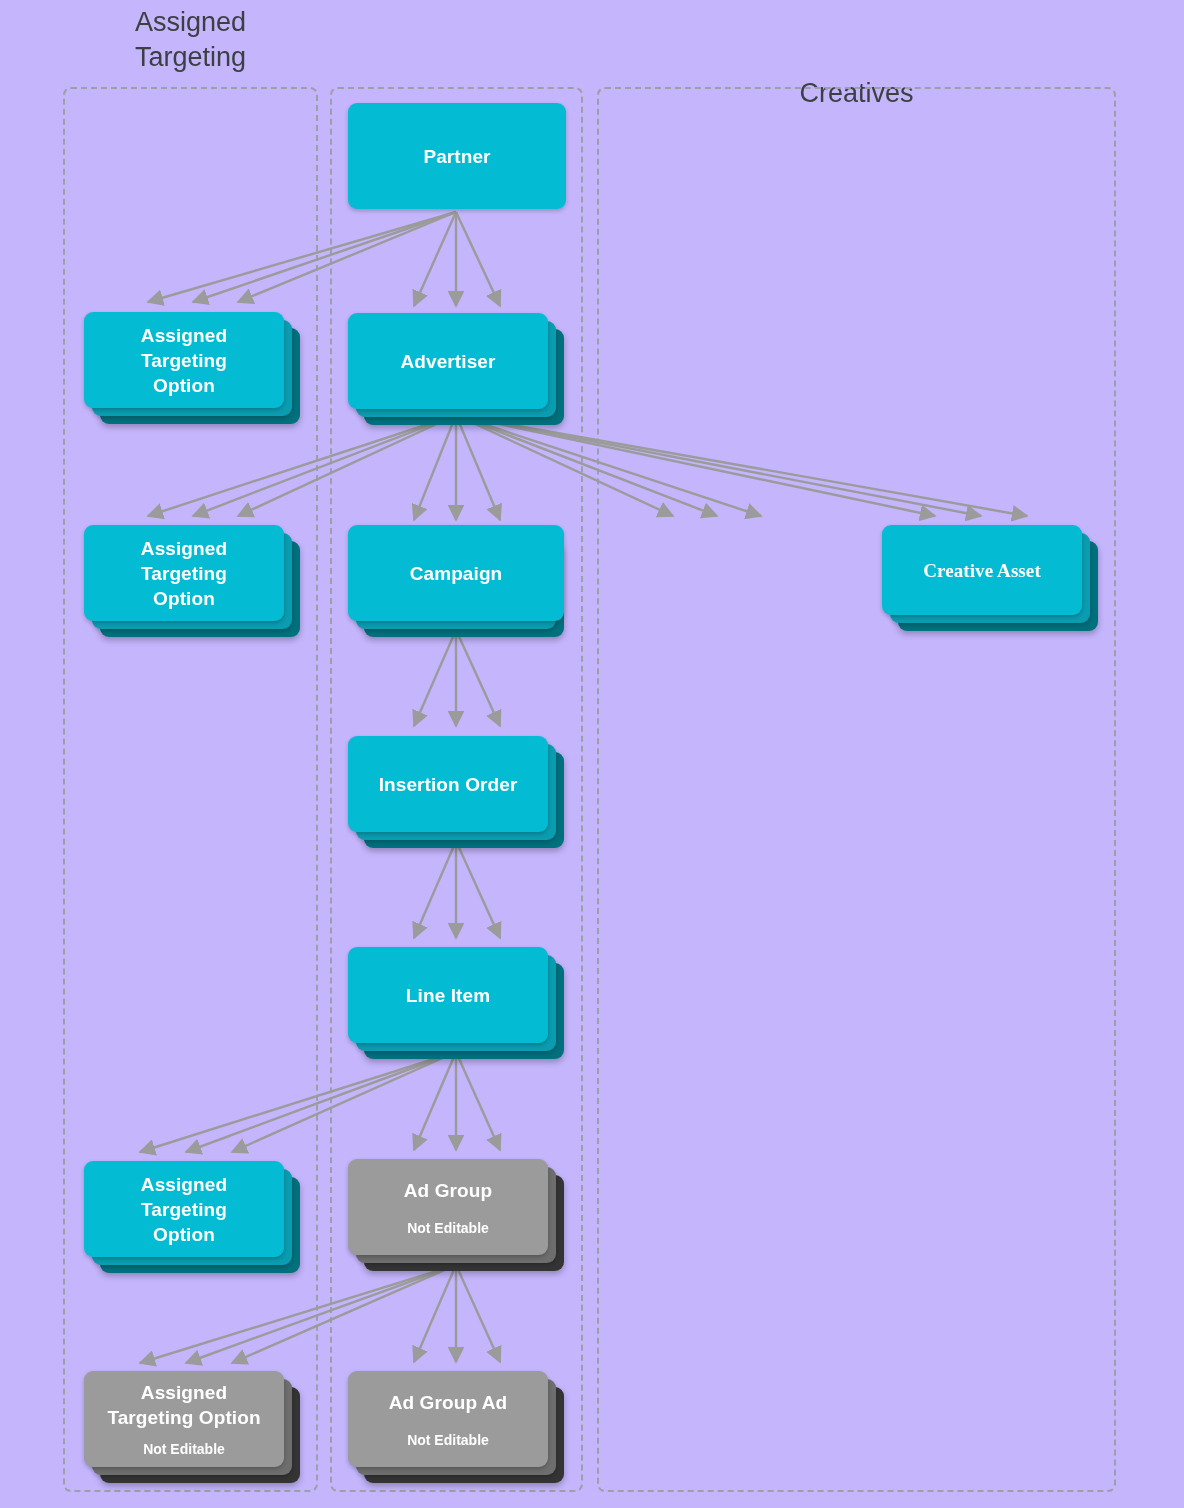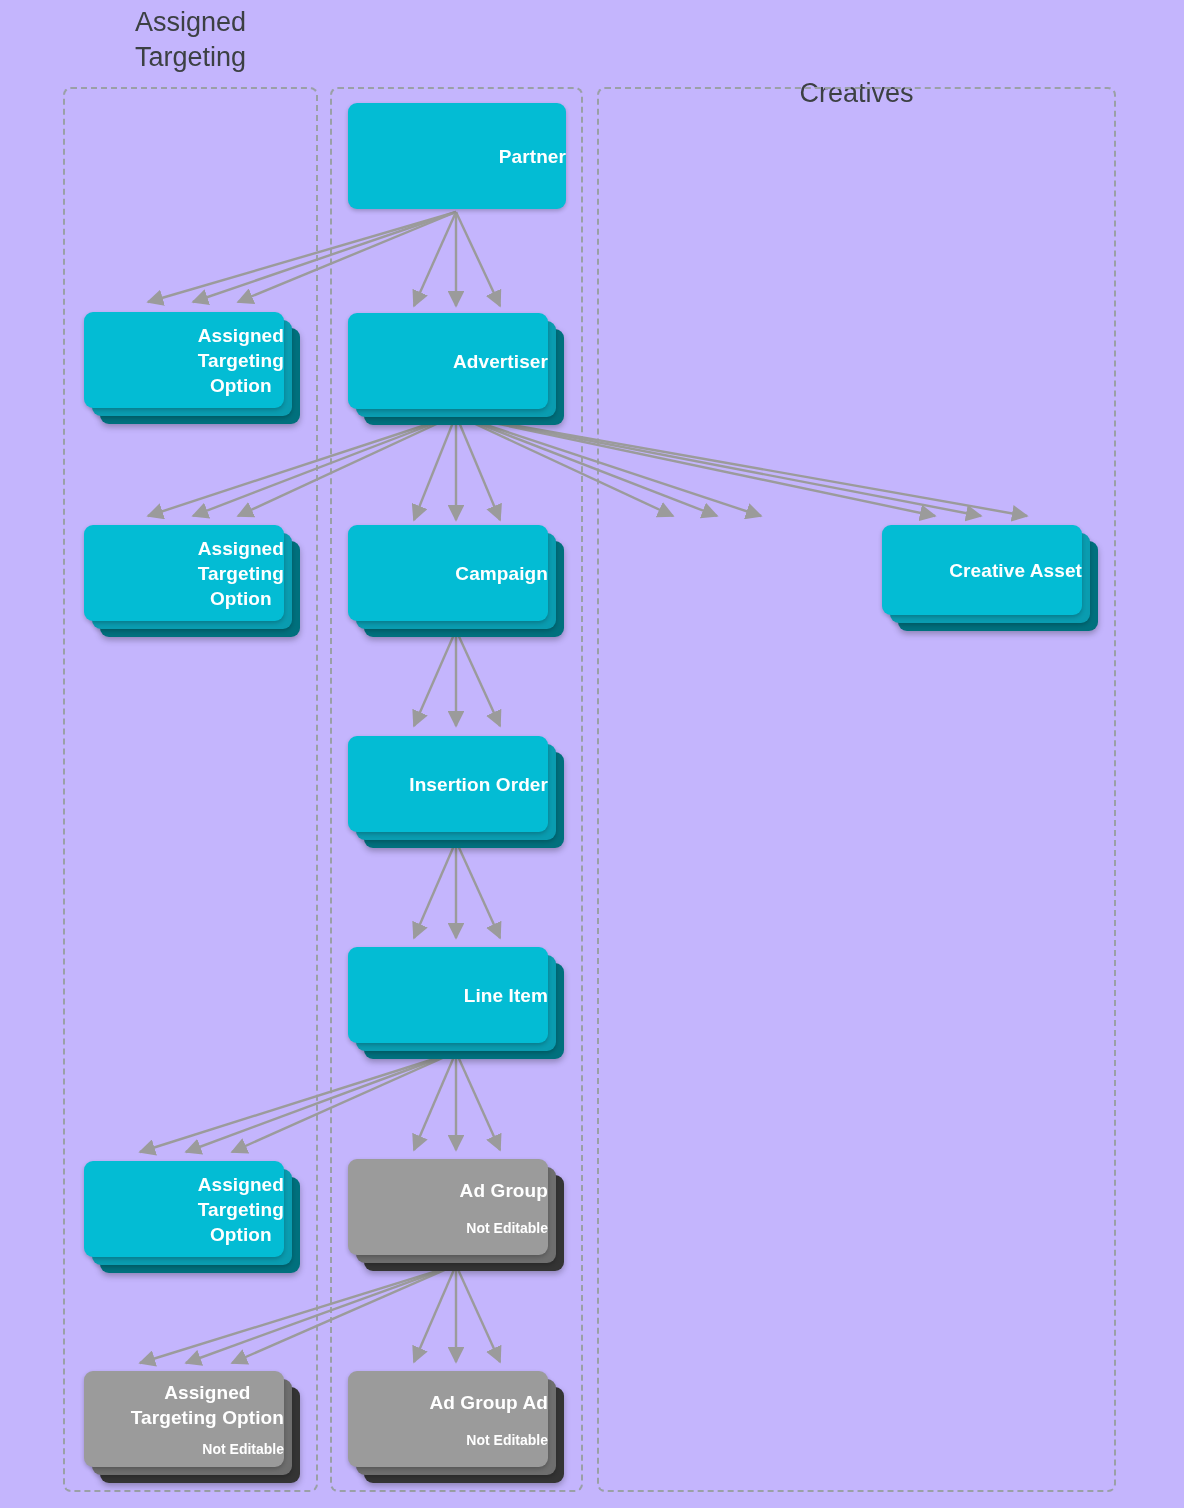--- a/index.html
+++ b/index.html
@@ -63,21 +63,21 @@
   .node .layer.back2 { }
   .node .layer.back1 { }
   .node .face {
     position: absolute;
     left: 0;
     top: 0;
     border-radius: 9px;
     box-sizing: border-box;
     display: flex;
     flex-direction: column;
-    align-items: flex-end;
+    align-items: center;
     justify-content: center;
     text-align: center;
     color: #ffffff;
     box-shadow: 0 2px 4px rgba(0,0,0,0.22);
   }
   .node .face .title {
     font-size: 19px;
     font-weight: bold;
     line-height: 25px;
     letter-spacing: 0.1px;
@@ -205,27 +205,27 @@
     <div class="face" style="width:200px; height:96px;">
       <div class="title">Assigned
 Targeting
 Option</div>
     </div>
   </div>
 
   <div class="node cyan" style="left:348px; top:525px; width:200px; height:96px;">
     <div class="layer back2" style="left:16px; top:16px; width:200px; height:96px;"></div>
     <div class="layer back1" style="left:8px; top:8px; width:200px; height:96px;"></div>
-    <div class="face" style="width:200px; height:96px;">
+    <div class="face" style="width:216px; height:96px;">
       <div class="title">Campaign</div>
     </div>
   </div>
 
 
-  <div class="node cyan" style="left:882px; top:525px; width:200px; height:90px;">
+  <div class="node cyan" style="left:882px; top:525px; width:200px; height:90px;font-family:Liberation Serif, serif;">
     <div class="layer back2" style="left:16px; top:16px; width:200px; height:90px;"></div>
     <div class="layer back1" style="left:8px; top:8px; width:200px; height:90px;"></div>
     <div class="face" style="width:200px; height:90px;">
       <div class="title">Creative Asset</div>
     </div>
   </div>
 
   <div class="node cyan" style="left:348px; top:736px; width:200px; height:96px;">
     <div class="layer back2" style="left:16px; top:16px; width:200px; height:96px;"></div>
     <div class="layer back1" style="left:8px; top:8px; width:200px; height:96px;"></div>

